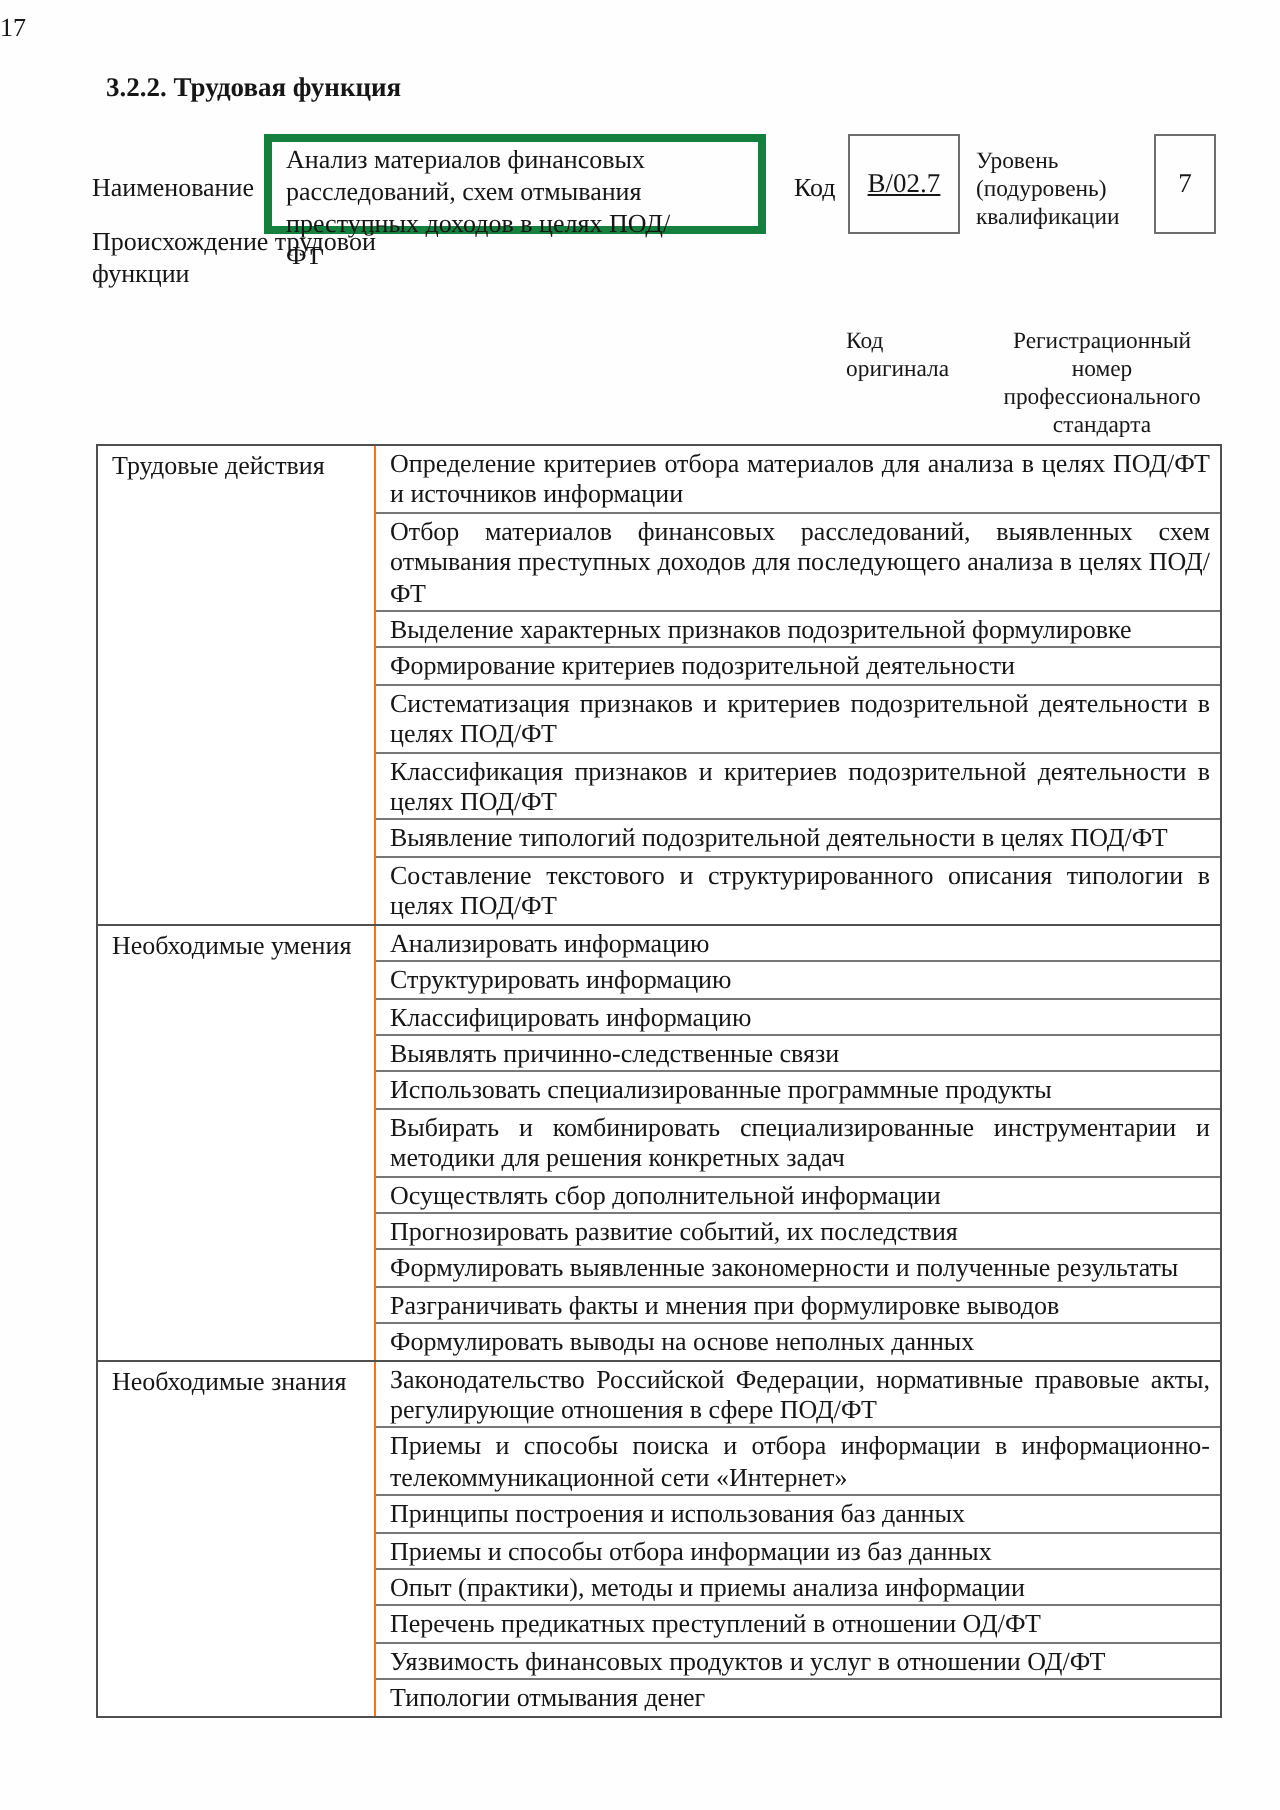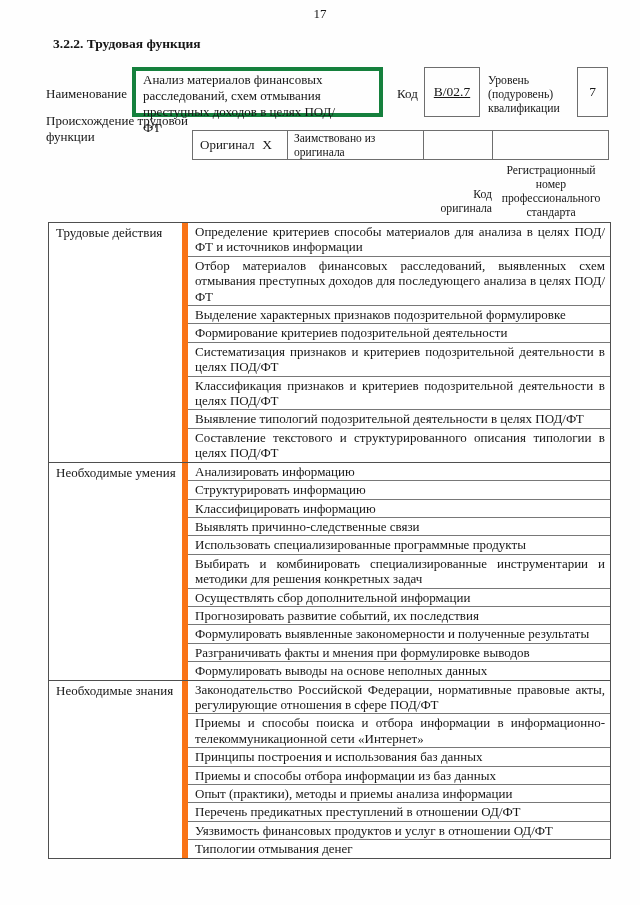--- a/index.html
+++ b/index.html
@@ -6,21 +6,21 @@
   #page{
     position:relative;
     width:640px;height:905px;
     background:#fefefe;
     font-family:"Liberation Serif","DejaVu Serif",serif;
     color:#161616;
     overflow:hidden;
   }
   .abs{position:absolute;}
   
-  #page-number{left:0;right:0;top:6px;text-align:center;font-size:13px;}
+  #page-number{left:0;right:0;top:6px;font-size:13px;}
   #section-heading{left:53px;top:36px;font-size:13.5px;font-weight:bold;}
   
   #name-label{left:46px;top:86px;font-size:13px;}
   #name-box{
     left:132px;top:67px;width:251px;height:50px;
     border:4px solid #15803d;
     padding:1px 40px 0 7px;box-sizing:border-box;
     font-size:13px;line-height:16px;
   }
   #code-label{left:397px;top:86px;font-size:13px;}
@@ -52,37 +52,37 @@
   }
   #origin-x-mark{margin-left:auto;margin-right:15px;font-size:13.5px;}
   #origin-cell-borrowed{
     flex:0 0 136px;border-left:1px solid #6e6e6e;
     padding:1px 6px 0 6px;font-size:11.5px;line-height:13.5px;
   }
   #origin-cell-code{flex:0 0 69px;border-left:1px solid #6e6e6e;}
   #origin-cell-regnum{flex:1 1 auto;border-left:1px solid #6e6e6e;}
   #origin-code-label{
     left:423px;top:164px;width:69px;
-    text-align:right;font-size:11.7px;line-height:14px;margin-top:24px;
+    text-align:left;font-size:11.7px;line-height:14px;
   }
   #origin-regnum-label{
     left:494px;top:164px;width:114px;
     text-align:center;font-size:11.7px;line-height:14px;
   }
   
   #main-table{
     left:48px;top:222px;width:561px;
     border:1px solid #4f4f4f;
     background:#fff;
   }
   .section{display:flex;border-bottom:1px solid #4f4f4f;}
   .section:last-child{border-bottom:none;}
   .label-cell{
     flex:0 0 139px;width:139px;box-sizing:border-box;
-    border-right:6px solid #f97316;
+    border-right:1px solid #f97316;
     padding:2px 4px 0 7px;
     font-size:13px;line-height:15.4px;
   }
   .items{flex:1 1 auto;display:flex;flex-direction:column;min-width:0;}
   .item{
     padding:1px 5px 1px 7px;
     border-bottom:1px solid #787878;
     font-size:13px;line-height:15.4px;
     text-align:justify;
   }
@@ -98,38 +98,29 @@
   <div id="section-heading" class="abs">3.2.2. Трудовая функция</div>
 
   <div id="name-label" class="abs">Наименование</div>
   <div id="name-box" class="abs">Анализ материалов финансовых расследований, схем отмывания преступных доходов в целях ПОД/ФТ</div>
   <div id="code-label" class="abs">Код</div>
   <div id="code-box" class="abs">В/02.7</div>
   <div id="level-label" class="abs">Уровень (подуровень) квалификации</div>
   <div id="level-box" class="abs">7</div>
 
   <div id="origin-label" class="abs">Происхождение трудовой функции</div>
-  <div id="origin-box" class="abs">
-    <div id="origin-cell-original" class="origin-cell">
-      <span>Оригинал</span>
-      <span id="origin-x-mark">X</span>
-    </div>
-    <div id="origin-cell-borrowed" class="origin-cell">Заимствовано из оригинала</div>
-    <div id="origin-cell-code" class="origin-cell"></div>
-    <div id="origin-cell-regnum" class="origin-cell"></div>
-  </div>
   <div id="origin-code-label" class="abs">Код оригинала</div>
   <div id="origin-regnum-label" class="abs">Регистрационный номер профессионального стандарта</div>
 
   <div id="main-table" class="abs">
 
     <div class="section">
       <div class="label-cell">Трудовые действия</div>
       <div class="items">
-        <div class="item">Определение критериев способы материалов для анализа в целях ПОД/ФТ и источников информации</div>
+        <div class="item">Определение критериев отбора материалов для анализа в целях ПОД/ФТ и источников информации</div>
         <div class="item">Отбор материалов финансовых расследований, выявленных схем отмывания преступных доходов для последующего анализа в целях ПОД/ФТ</div>
         <div class="item">Выделение характерных признаков подозрительной формулировке</div>
         <div class="item">Формирование критериев подозрительной деятельности</div>
         <div class="item">Систематизация признаков и критериев подозрительной деятельности в целях ПОД/ФТ</div>
         <div class="item">Классификация признаков и критериев подозрительной деятельности в целях ПОД/ФТ</div>
         <div class="item">Выявление типологий подозрительной деятельности в целях ПОД/ФТ</div>
         <div class="item">Составление текстового и структурированного описания типологии в целях ПОД/ФТ</div>
       </div>
     </div>
 

